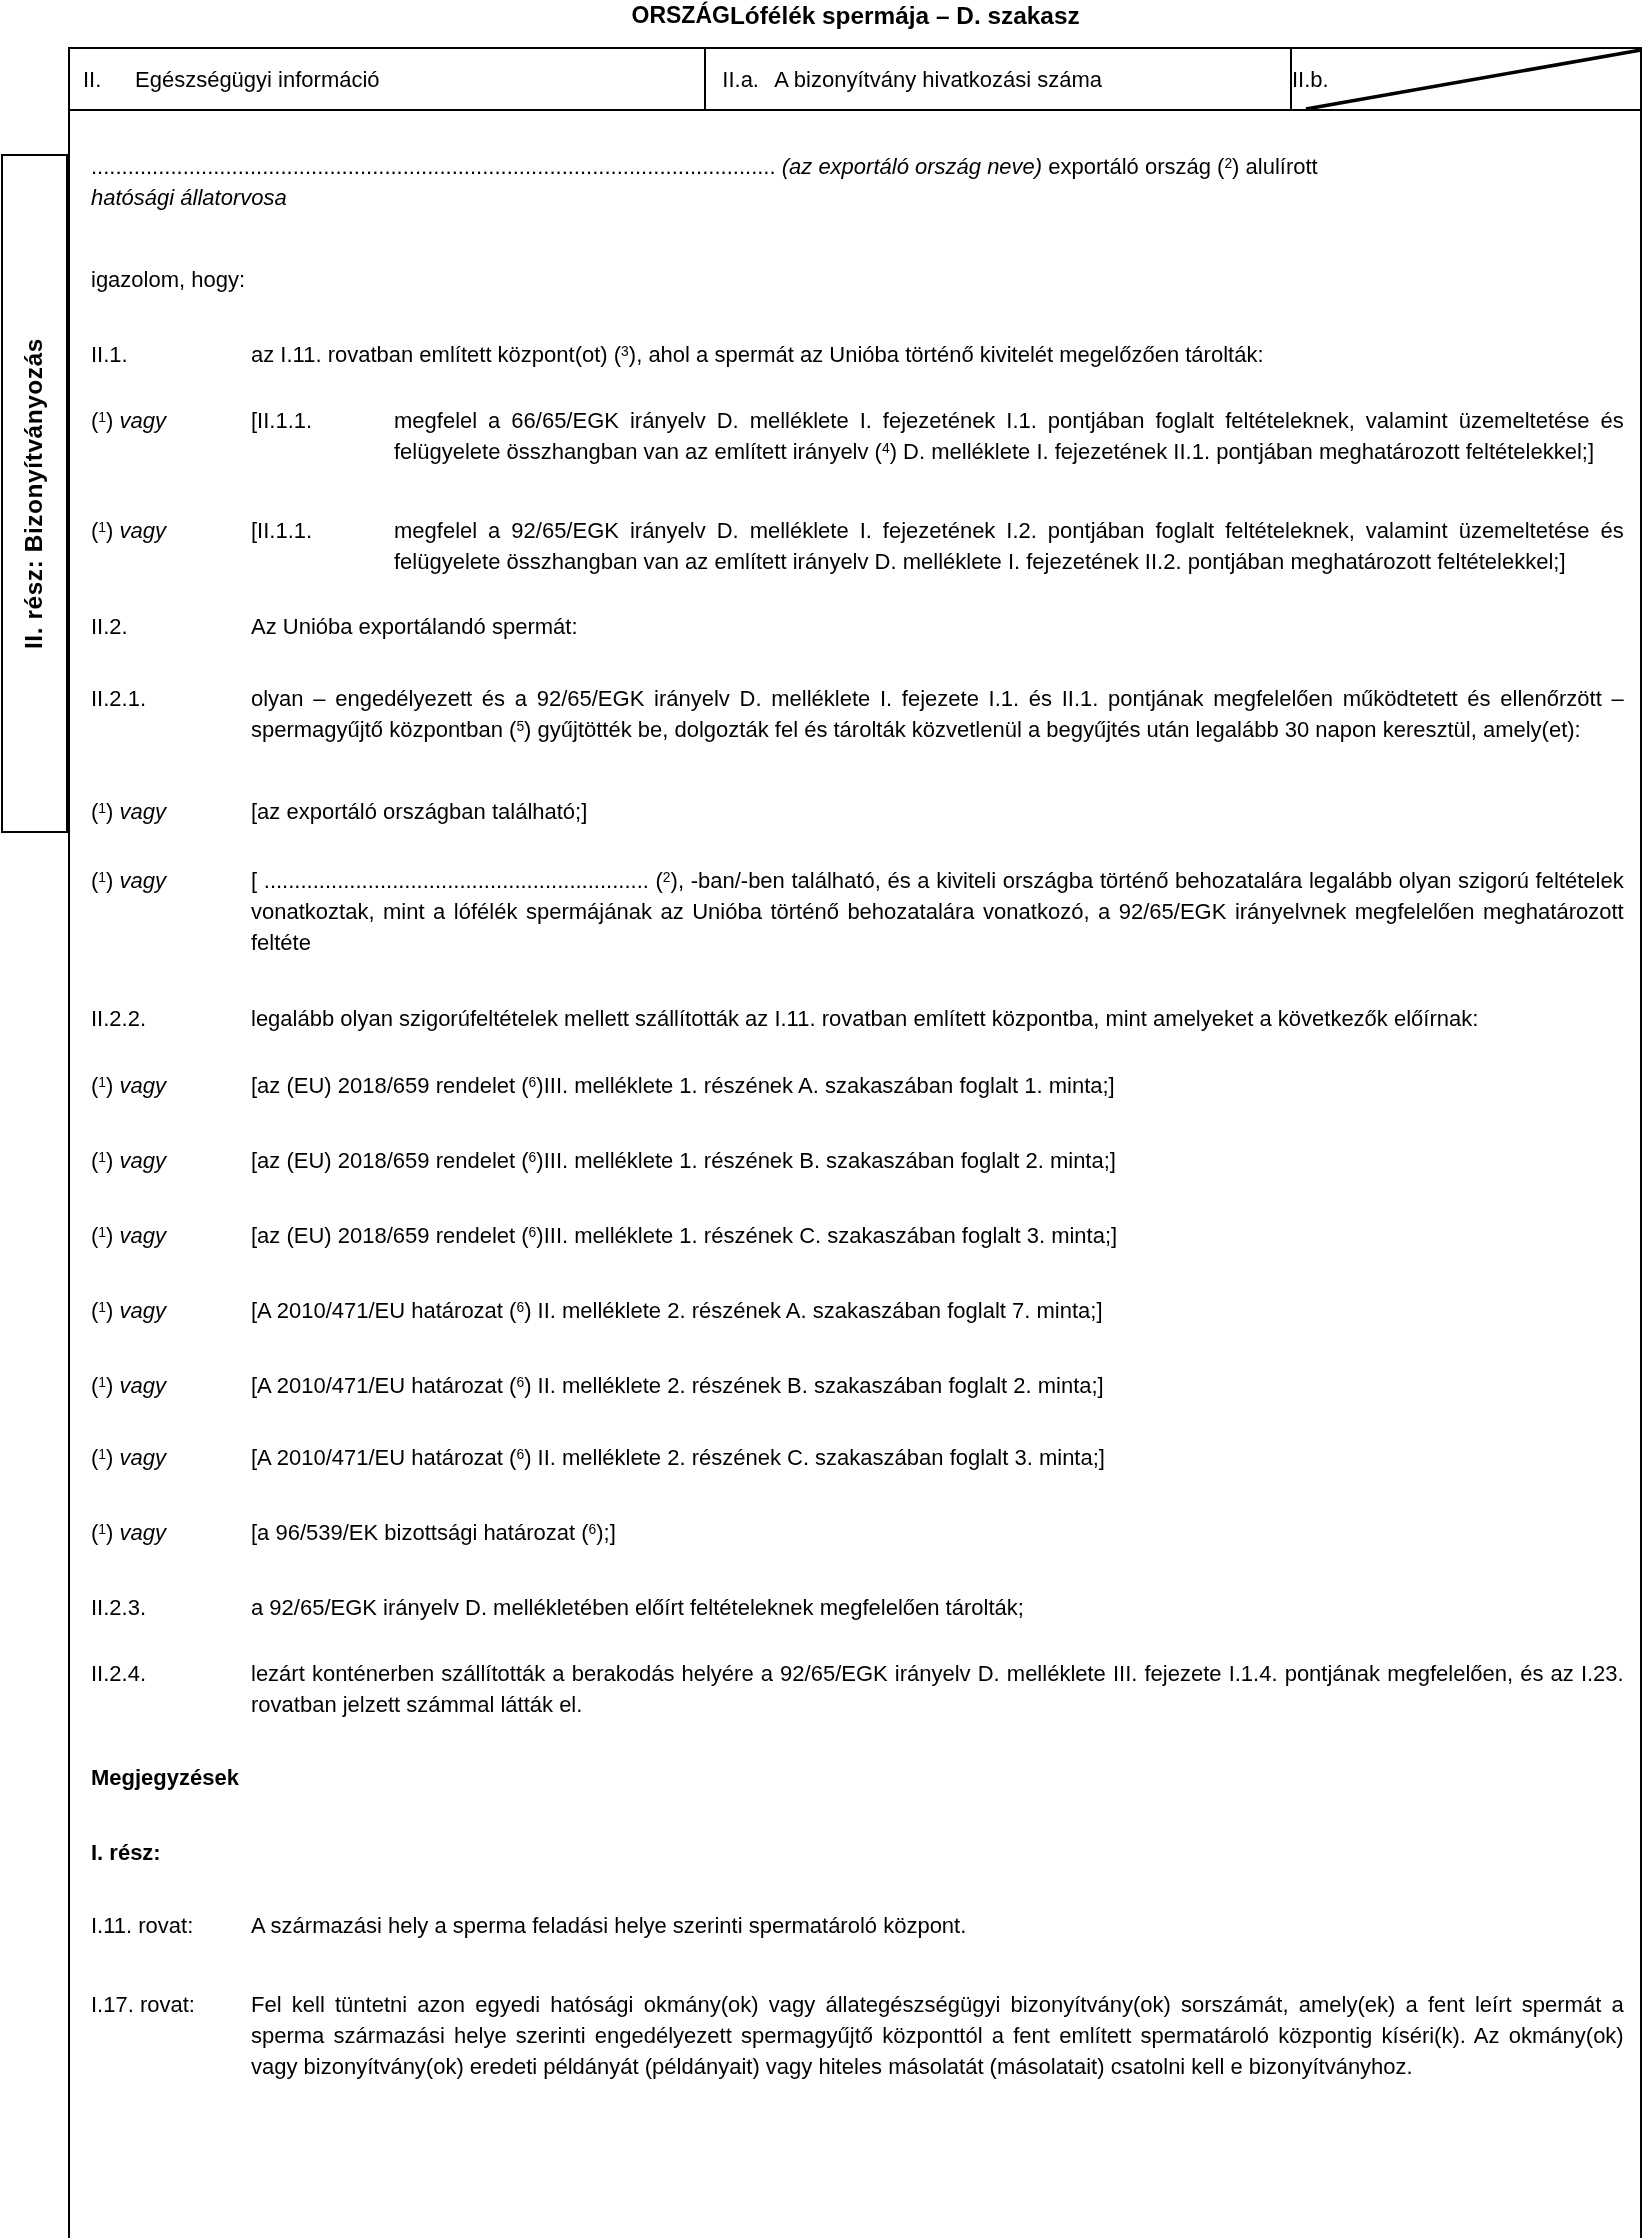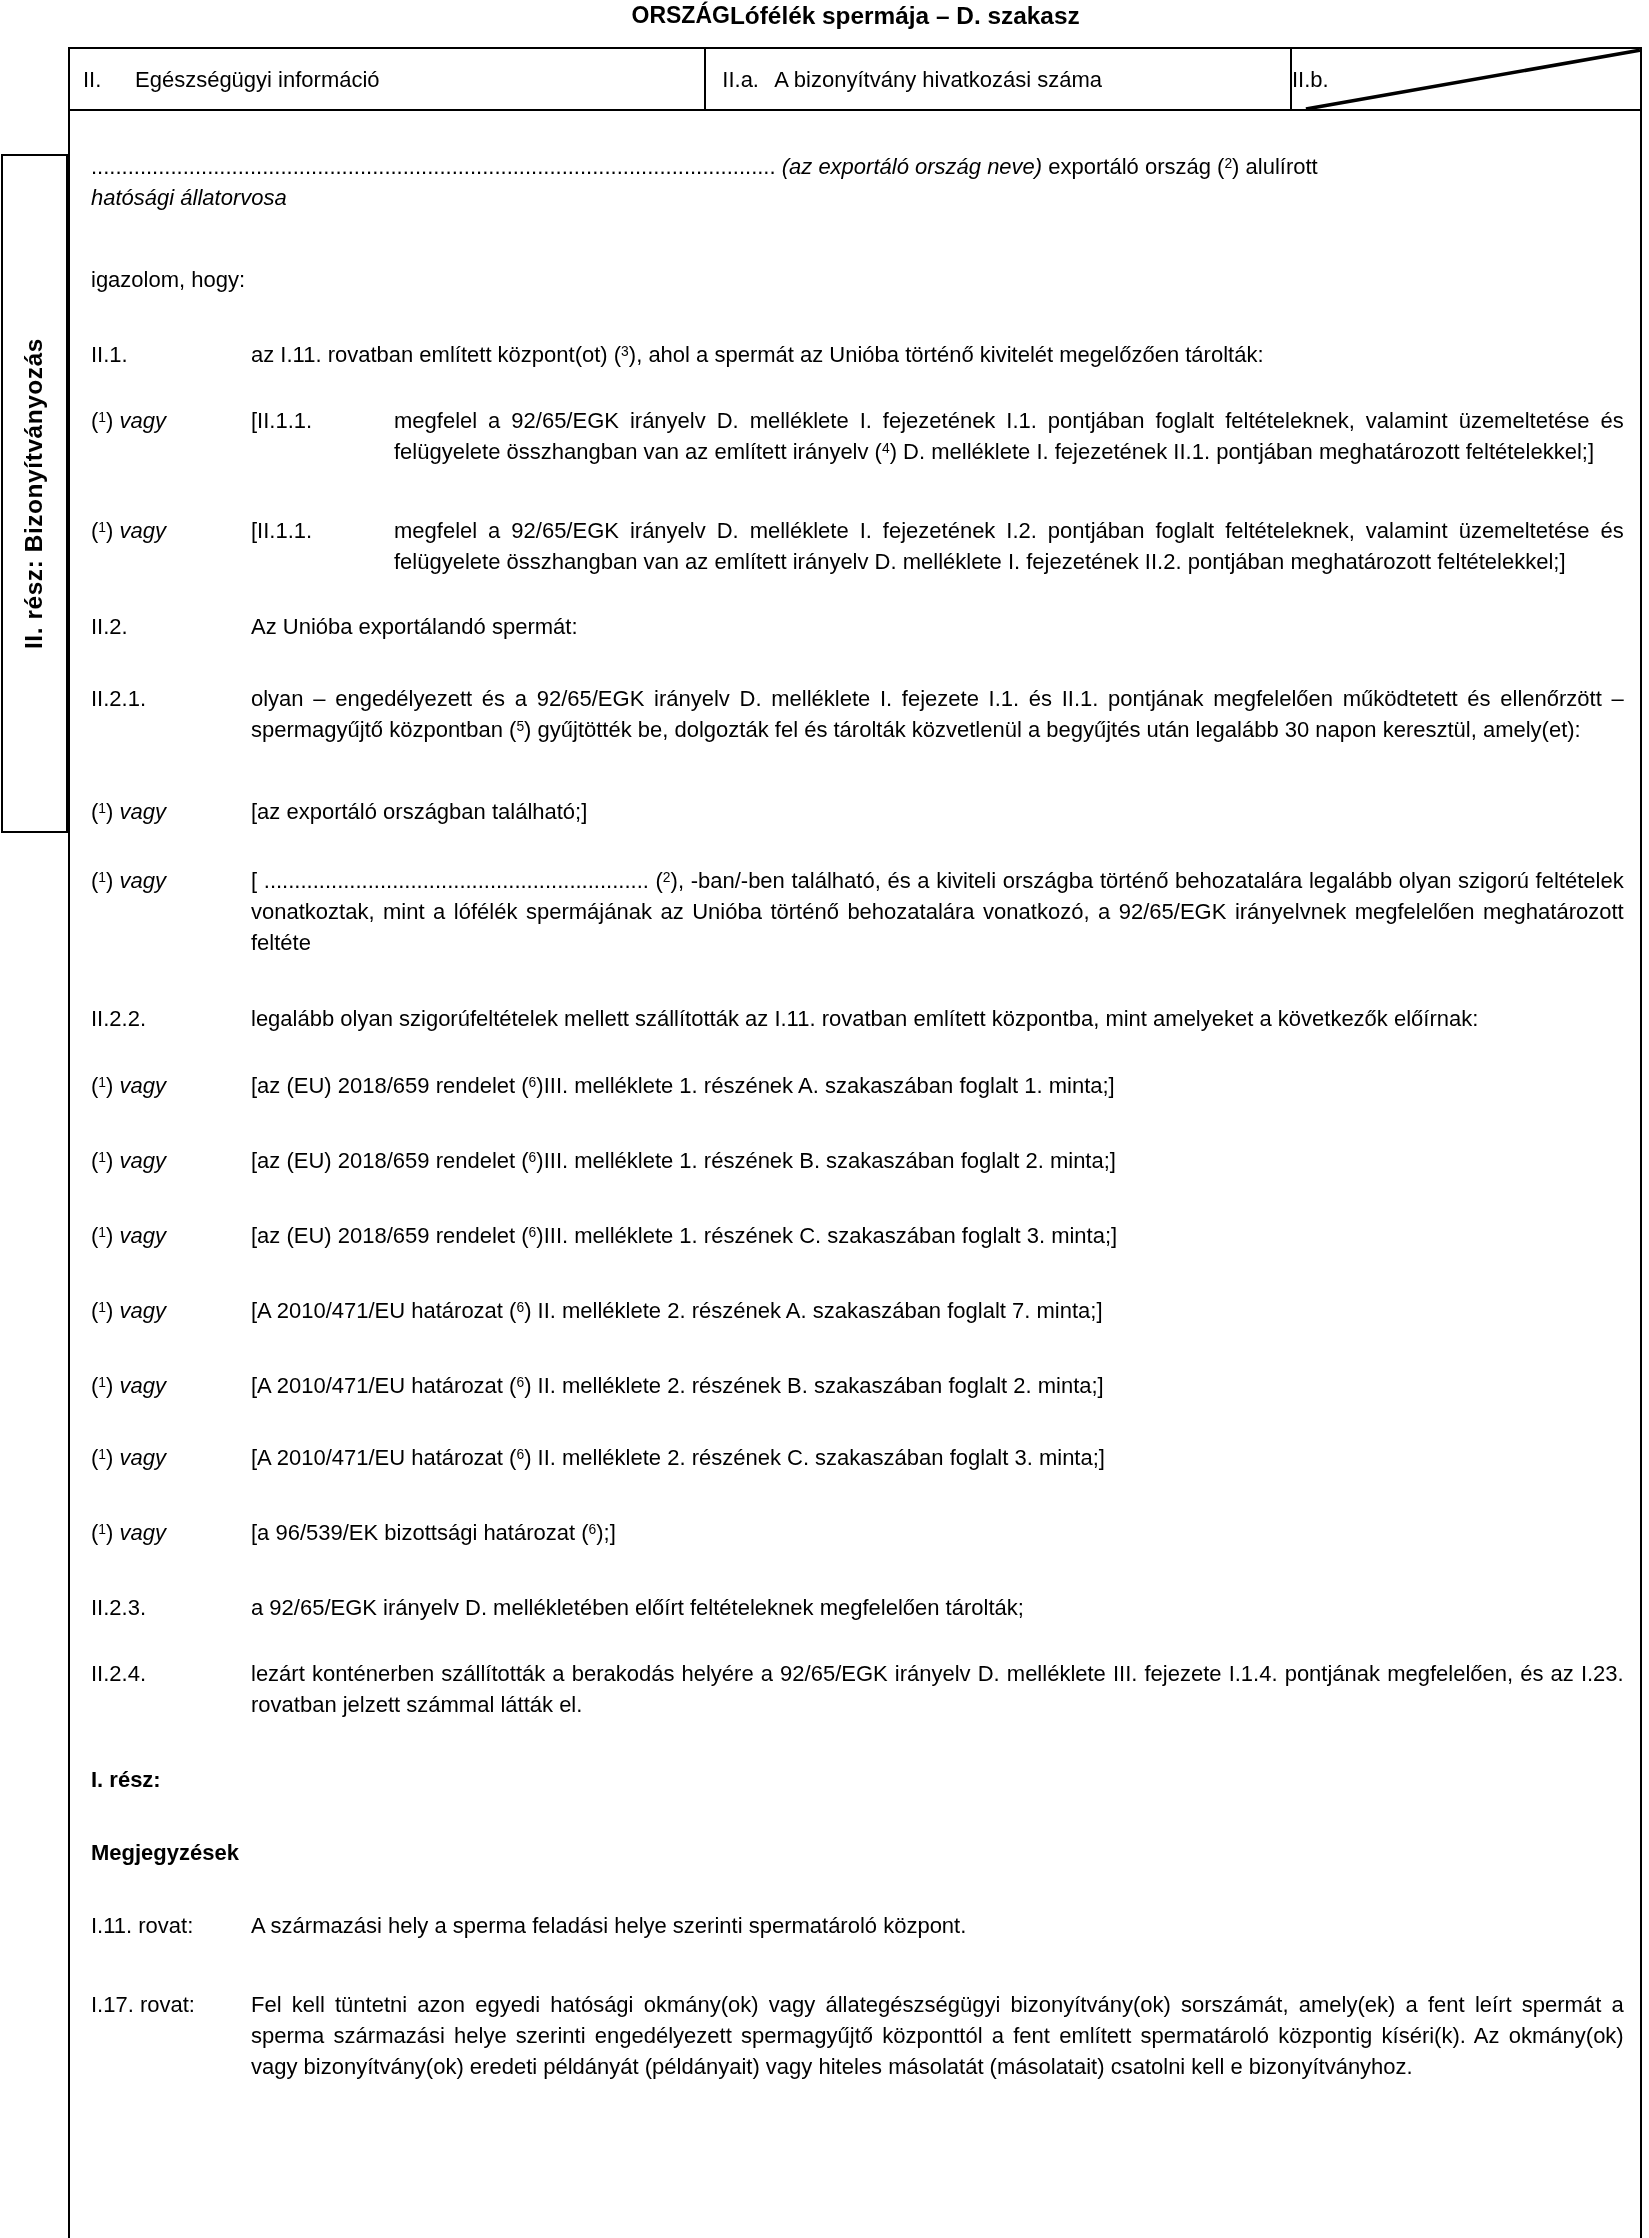--- a/index.html
+++ b/index.html
@@ -98,21 +98,21 @@
     <div class="mt88">igazolom, hogy:</div>
 
     <div class="row mt76">
       <span>II.1.</span>
       <span><span>az I.11. rovatban említett központ(ot) (</span><span class="seg-sup">3</span><span>), ahol a spermát az Unióba történő kivitelét megelőzően tárolták:</span></span>
     </div>
 
     <div class="row3 mt60">
       <span><span>(</span><span class="seg-sup">1</span><span>) </span><span class="seg-i">vagy</span></span>
       <span>[II.1.1.</span>
-      <span class="just"><span>megfelel a 92/65/EGK irányelv D. melléklete I. fejezetének I.1. pontjában foglalt feltételeknek, valamint üzemeltetése és felügyelete összhangban van az említett irányelv (</span><span class="seg-sup">4</span><span>) D. melléklete I. fejezetének II.1. pontjában meghatározott feltételekkel;]</span></span>
+      <span class="just"><span>megfelel a 66/65/EGK irányelv D. melléklete I. fejezetének I.1. pontjában foglalt feltételeknek, valamint üzemeltetése és felügyelete összhangban van az említett irányelv (</span><span class="seg-sup">4</span><span>) D. melléklete I. fejezetének II.1. pontjában meghatározott feltételekkel;]</span></span>
     </div>
 
     <div class="row3 mt82">
       <span><span>(</span><span class="seg-sup">1</span><span>) </span><span class="seg-i">vagy</span></span>
       <span>[II.1.1.</span>
       <span class="just">megfelel a 92/65/EGK irányelv D. melléklete I. fejezetének I.2. pontjában foglalt feltételeknek, valamint üzemeltetése és felügyelete összhangban van az említett irányelv D. melléklete I. fejezetének II.2. pontjában meghatározott feltételekkel;]</span>
     </div>
 
     <div class="row mt58">
       <span>II.2.</span>
@@ -177,23 +177,23 @@
     <div class="row mt76">
       <span>II.2.3.</span>
       <span>a 92/65/EGK irányelv D. mellékletében előírt feltételeknek megfelelően tárolták;</span>
     </div>
 
     <div class="row mt60">
       <span>II.2.4.</span>
       <span class="just">lezárt konténerben szállították a berakodás helyére a 92/65/EGK irányelv D. melléklete III. fejezete I.1.4. pontjának megfelelően, és az I.23. rovatban jelzett számmal látták el.</span>
     </div>
 
+    <div class="bold mt72">Megjegyzések</div>
+
     <div class="bold mt76">I. rész:</div>
-
-    <div class="bold mt72">Megjegyzések</div>
 
     <div class="row mt72">
       <span>I.11. rovat:</span>
       <span>A származási hely a sperma feladási helye szerinti spermatároló központ.</span>
     </div>
 
     <div class="row mt82">
       <span>I.17. rovat:</span>
       <span class="just">Fel kell tüntetni azon egyedi hatósági okmány(ok) vagy állategészségügyi bizonyítvány(ok) sorszámát, amely(ek) a fent leírt spermát a sperma származási helye szerinti engedélyezett spermagyűjtő központtól a fent említett spermatároló központig kíséri(k). Az okmány(ok) vagy bizonyítvány(ok) eredeti példányát (példányait) vagy hiteles másolatát (másolatait) csatolni kell e bizonyítványhoz.</span>
     </div>

